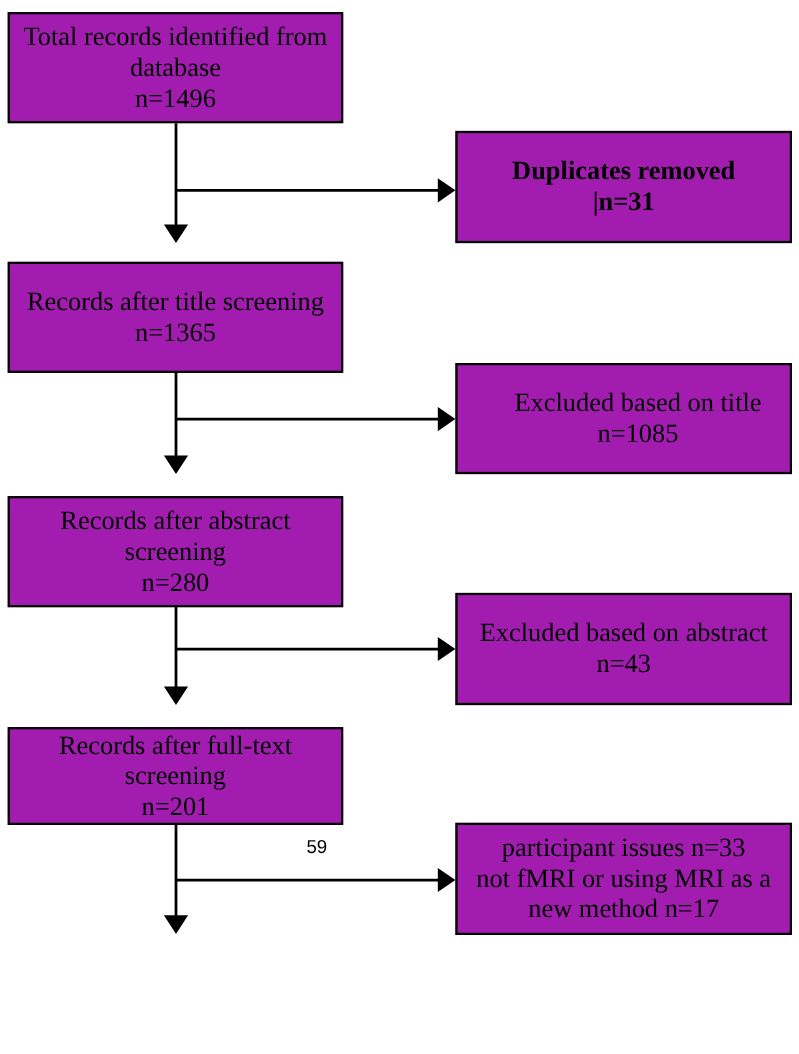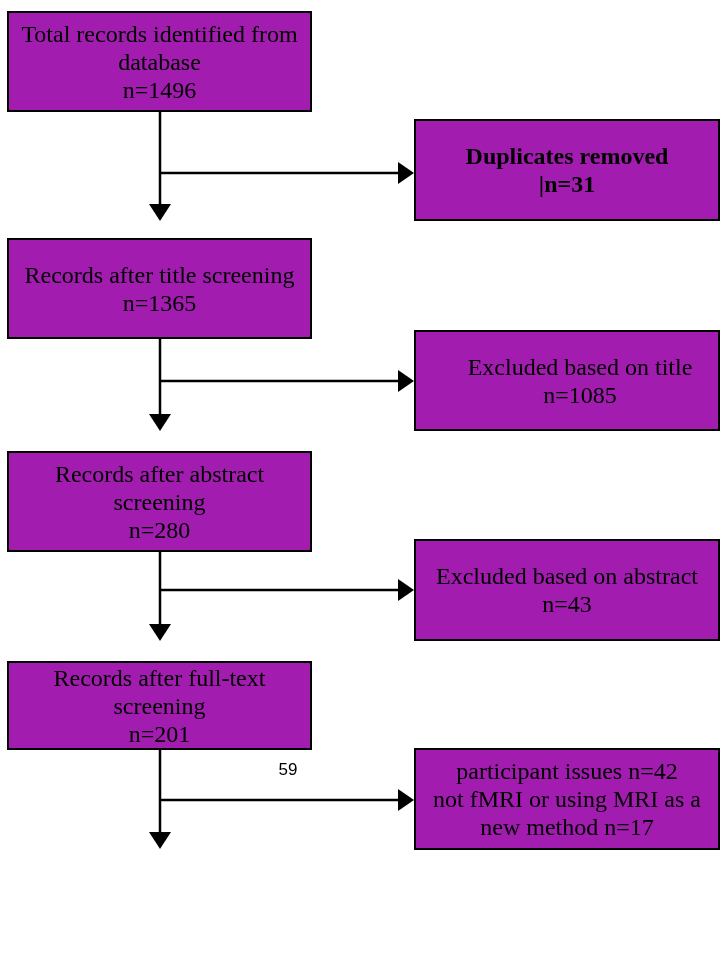--- a/index.html
+++ b/index.html
@@ -118,19 +118,19 @@
 
   <div class="box right-col" style="top:119px; height:102px;font-weight:bold;">Duplicates removed
 |n=31</div>
 
   <div class="box right-col" style="top:330px; height:101px;padding-left:28px;">Excluded based on title
 n=1085</div>
 
   <div class="box right-col" style="top:539px; height:102px;">Excluded based on abstract
 n=43</div>
 
-  <div class="box right-col" style="top:748px; height:102px;">participant issues n=42
+  <div class="box right-col" style="top:748px; height:102px;">participant issues n=33
 not fMRI or using MRI as a
 new method n=17</div>
 
   <div class="edge-label">59</div>
 
 </div>
 
 </body></html>

